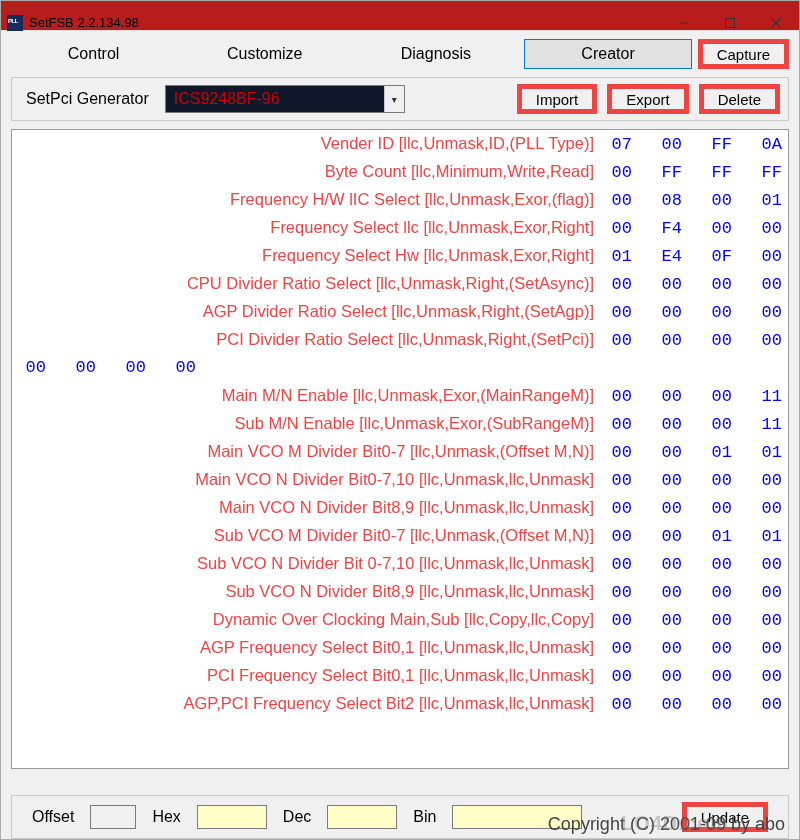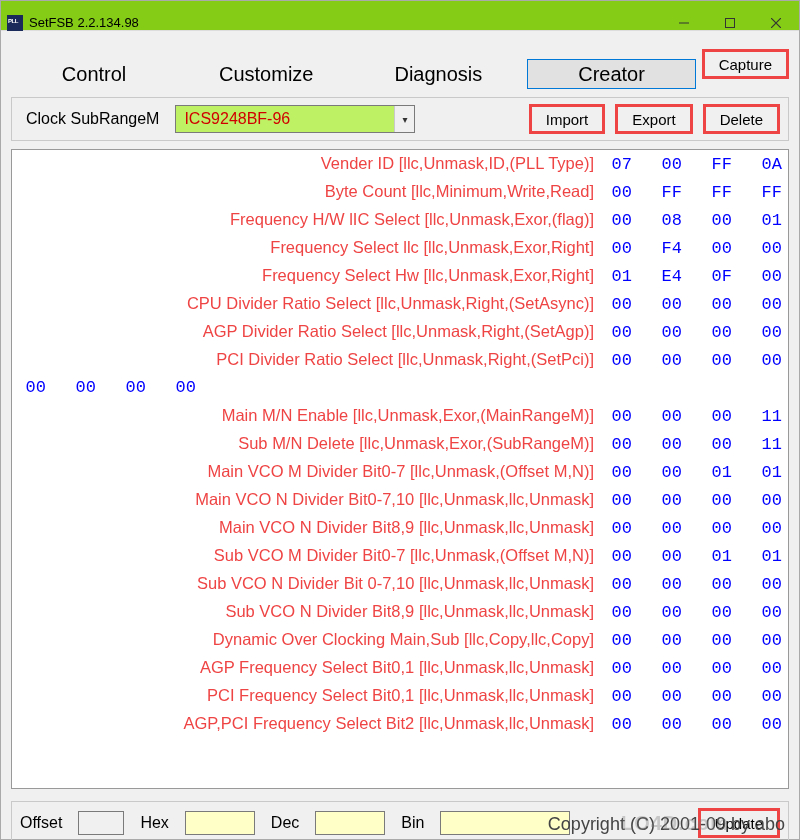--- a/index.html
+++ b/index.html
@@ -15,21 +15,21 @@
     width: 800px; height: 840px;
     background: #fff;
     border: 1px solid #aaa;
     position: relative;
   }
   .titlebar {
     height: 30px;
     display: flex;
     align-items: center;
     padding: 14px 0 0 6px;
-    background: #84cc16;
+    background: #b91c1c;
     border-bottom: 1px solid #ddd;
     font-size: 13px;
   }
   .titlebar .app-icon {
     width: 16px; height: 16px;
     margin-right: 6px;
     display: inline-block;
     background: #1a2a5a;
     position: relative;
   }
@@ -63,33 +63,32 @@
   .tabrow {
     display: flex;
     gap: 6px;
     align-items: center;
     margin-bottom: 8px;
   }
   .tab, .btn {
     height: 30px;
     padding: 0 14px;
     background: #f0f0f0;
-    border: 3px solid #ef4444;
+    border: 5px solid #ef4444;
     font-size: 15px;
     display: flex;
     align-items: center;
     justify-content: center;
     cursor: default;
   }
   .tab {
     flex: 1;
     border: none;
     padding: 0;
-    font-size: 20px;
-    margin-top: 20px;
+    font-size: 16px;
   }
   .tab.active {
     background: #e1e1e1;
     border: 1px solid #0078d7;
   }
   .btn { font-size: 15px; }
 
   .cg-row {
     background: #f0f0f0;
     border: 1px solid #c9c9c9;
@@ -98,21 +97,21 @@
     align-items: center;
     gap: 10px;
     margin-bottom: 8px;
   }
   .cg-row .label {
     font-size: 16px;
     padding: 0 6px;
   }
   .cg-row .dropdown {
     width: 240px; height: 28px;
-    background: #bef264;
+    background: #0f172a;
     border: 1px solid #7a7a7a;
     display: flex;
     align-items: center;
     position: relative;
   }
   .cg-row .dropdown .val {
     flex: 1;
     padding: 0 8px;
     color: #d00000;
     font-size: 16px;
@@ -155,24 +154,24 @@
     font-size: 17px;
     color: #0000ff;
     min-width: 150px;
   }
   .row .hexes span { width: 28px; text-align: right; }
 
   .botrow {
     display: flex;
     align-items: center;
     gap: 16px;
-    margin-top: 12px;
+    margin-top: 26px;
     font-size: 16px;
     border: 1px solid #c9c9c9;
-    padding: 6px 8px;
+    padding: 6px 20px;
   }
   .botrow .lab { }
   .botrow input.small {
     width: 46px; height: 24px;
     border: 1px solid #7a7a7a;
     background: #f0f0f0;
     padding: 0 4px;
   }
   .botrow input.yellow {
     width: 70px; height: 24px;
@@ -238,21 +237,21 @@
 
     <div class="tabrow">
       <div class="tab">Control</div>
       <div class="tab">Customize</div>
       <div class="tab">Diagnosis</div>
       <div class="tab active">Creator</div>
       <div class="btn">Capture</div>
     </div>
 
     <div class="cg-row">
-      <span class="label">Clock SubRangeM</span>
+      <span class="label">SetPci Generator</span>
       <div class="dropdown">
         <span class="val">ICS9248BF-96</span>
         <span class="arrow">▾</span>
       </div>
       <span class="sp"></span>
       <div class="btn">Import</div>
       <div class="btn">Export</div>
       <div class="btn">Delete</div>
     </div>
 
@@ -340,21 +339,21 @@
         <div class="row">
           <div class="lbl">Main M/N Enable [llc,Unmask,Exor,(MainRangeM)]</div>
           <div class="hexes">
             <span>00</span>
             <span>00</span>
             <span>00</span>
             <span>11</span>
           </div>
         </div>
         <div class="row">
-          <div class="lbl">Sub M/N Delete [llc,Unmask,Exor,(SubRangeM)]</div>
+          <div class="lbl">Sub M/N Enable [llc,Unmask,Exor,(SubRangeM)]</div>
           <div class="hexes">
             <span>00</span>
             <span>00</span>
             <span>00</span>
             <span>11</span>
           </div>
         </div>
         <div class="row">
           <div class="lbl">Main VCO M Divider Bit0-7 [llc,Unmask,(Offset M,N)]</div>
           <div class="hexes">

